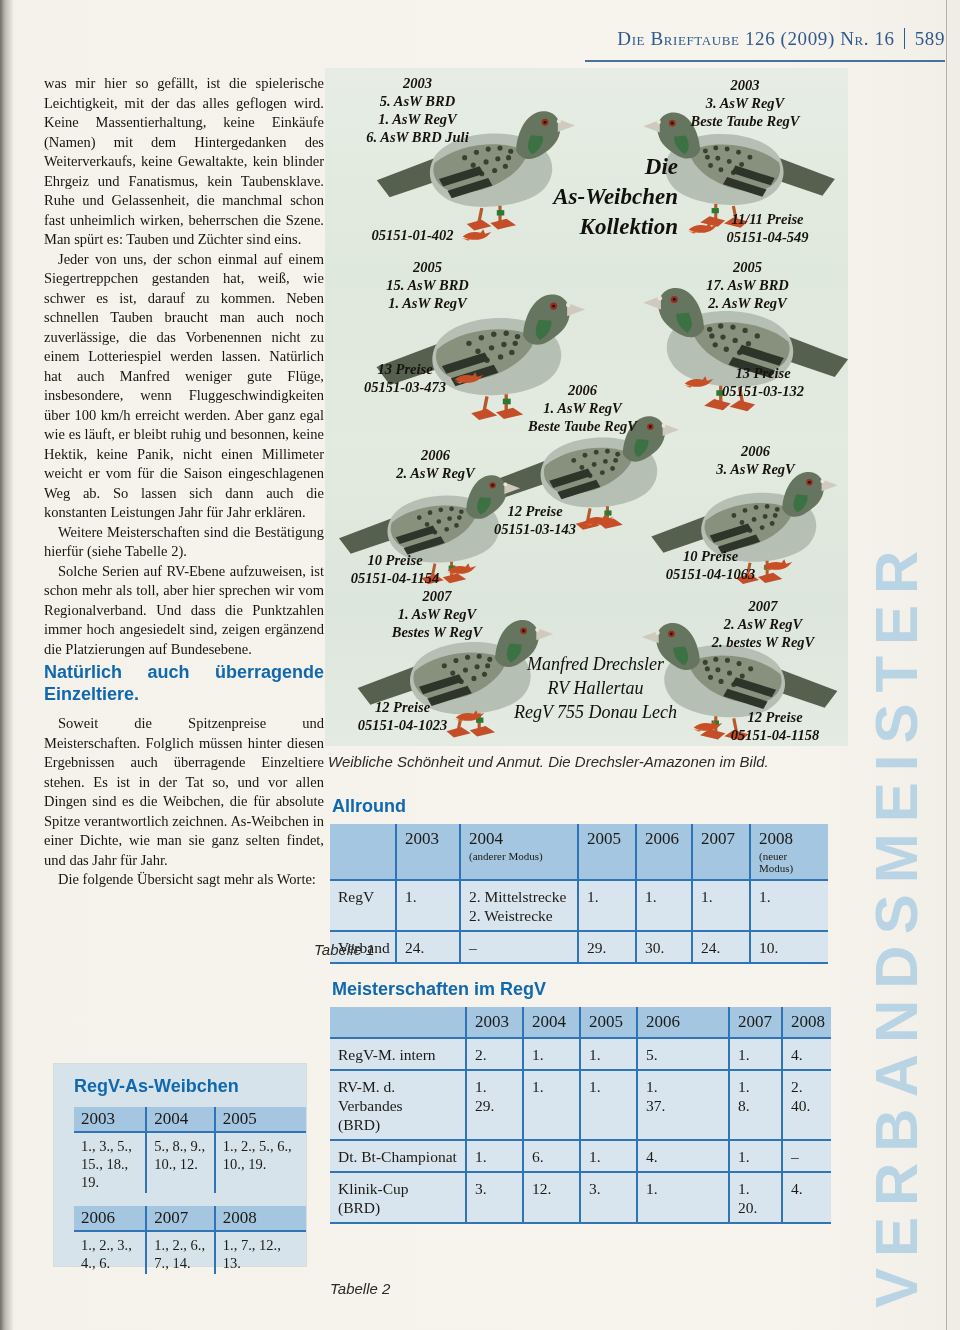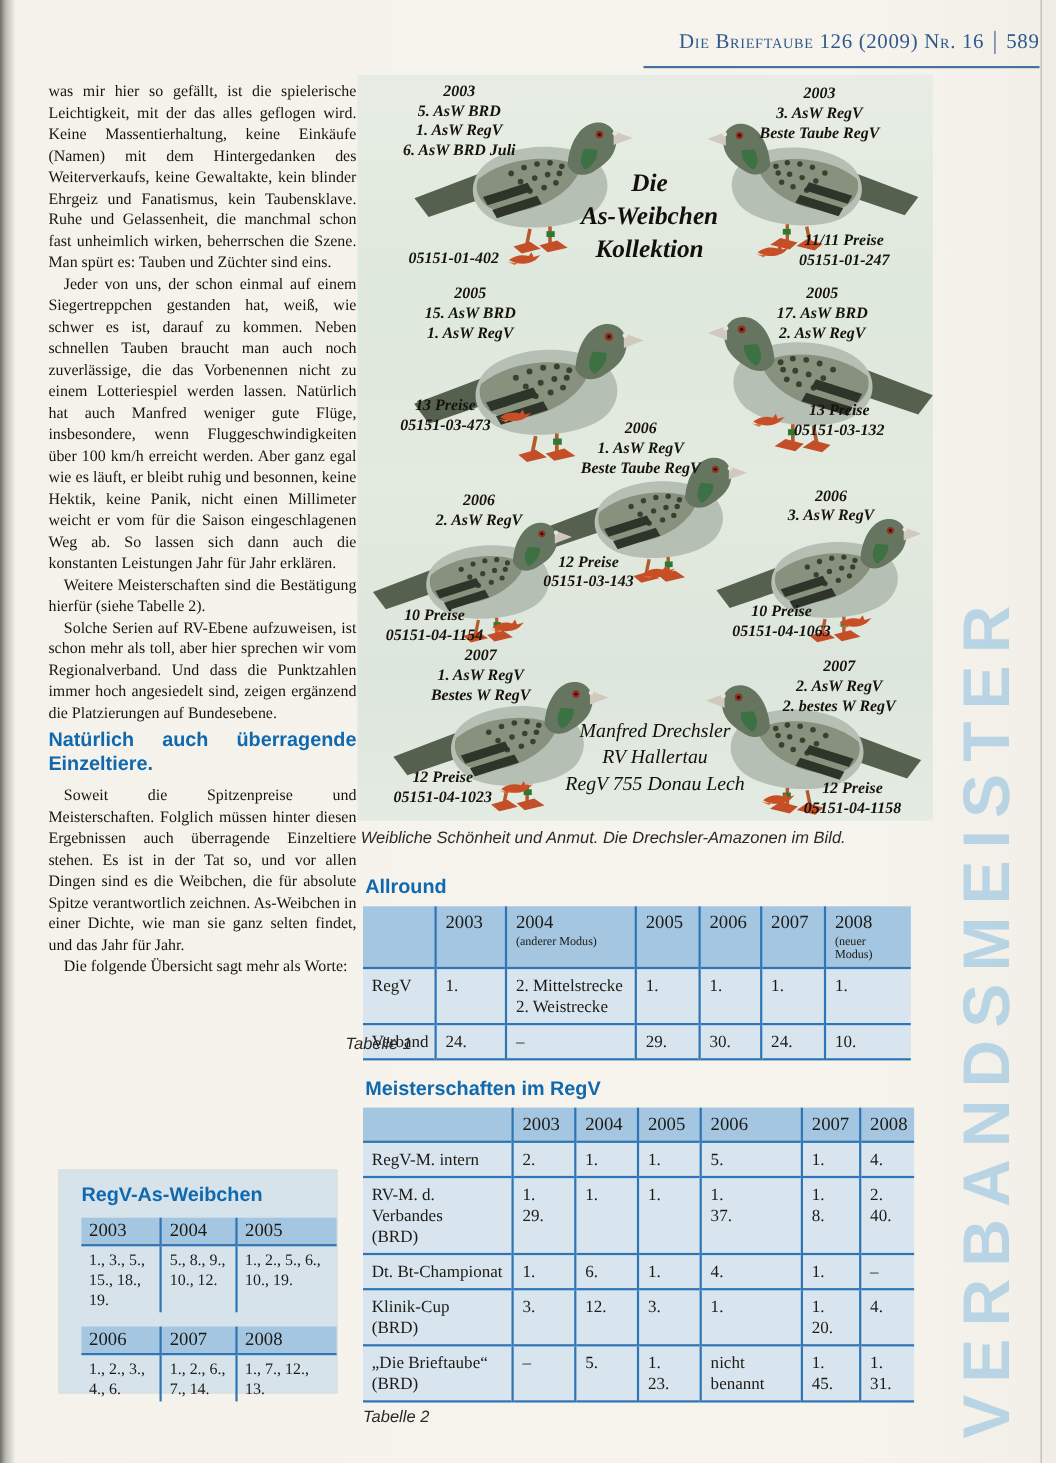--- a/index.html
+++ b/index.html
@@ -39,21 +39,21 @@
                 border-bottom:2px solid #2f74b4;}
   table.mini th+th, table.mini td+td{border-left:2px solid #2f74b4;}
   table.mini td{font-size:14.5px; line-height:18px; padding:4px 4px 2px 7px; vertical-align:top;}
 
   
   .collage{position:absolute; left:325px; top:68px; width:523px; height:678px;
            background:linear-gradient(180deg,#e7ede4 0%,#dfe8dd 30%,#e3eae0 55%,#dde6dc 80%,#e4ebe2 100%);}
   .plab{position:absolute; font-family:"Liberation Serif",serif; font-style:italic; font-weight:bold;
         font-size:14.5px; line-height:18px; text-align:center; white-space:pre-line; color:#16130c; z-index:3;}
   .ctitle{position:absolute; font-family:"Liberation Serif",serif; font-style:italic; font-weight:bold;
-          font-size:23px; line-height:30px; text-align:center; white-space:pre-line; color:#12100a; z-index:3;}
+          font-size:23px; line-height:30px; text-align:right; white-space:pre-line; color:#12100a; z-index:3;}
   .breeder{position:absolute; font-family:"Liberation Serif",serif; font-style:italic; font-weight:normal;
            font-size:18px; line-height:24px; text-align:center; white-space:pre-line; color:#12100a; z-index:3;}
   .bird{position:absolute; z-index:2;}
   .flip{transform:scaleX(-1);}
   .ringrow{position:absolute; display:flex; align-items:center; justify-content:center; gap:6px; z-index:3;}
   .ringrow .t{font-family:"Liberation Serif",serif; font-style:italic; font-weight:bold; font-size:14.5px;
               line-height:18px; text-align:center; white-space:pre-line; color:#16130c;}
   .feet{flex:0 0 auto;}
 
   .collage-caption{position:absolute; left:328px; top:753px; width:505px;
@@ -213,21 +213,21 @@
 3. AsW RegV
 Beste Taube RegV</div>
     <svg class="bird flip" style="left:300px;top:22px;" width="225" height="145" viewBox="0 0 200 140">
         <use href="#pigeon-r" xlink:href="#pigeon-r"></use>
       </svg>
     <div class="ringrow" style="left:330px;top:142px;width:185px;">
       <svg class="feet" width="34" height="15" viewBox="0 0 38 16">
           <use href="#feeticon" xlink:href="#feeticon"></use>
         </svg>
       <span class="t">11/11 Preise
-05151-01-247</span>
+05151-04-549</span>
     </div>
 
     <div class="plab" style="left:15px;top:190px;width:175px;">2005
 15. AsW BRD
 1. AsW RegV</div>
     <svg class="bird" style="left:35px;top:202px;" width="245" height="158" viewBox="0 0 200 140">
         <use href="#pigeon-r" xlink:href="#pigeon-r"></use>
       </svg>
     <div class="ringrow" style="left:10px;top:292px;width:180px;">
       <span class="t">13 Preise
@@ -434,32 +434,18 @@
           <td class="pre">Klinik-Cup
 (BRD)</td>
           <td class="pre">3.</td>
           <td class="pre">12.</td>
           <td class="pre">3.</td>
           <td class="pre">1.</td>
           <td class="pre">1.
 20.</td>
           <td class="pre">4.</td>
         </tr>
-        <tr>
-          <td class="pre">„Die Brieftaube“
-(BRD)</td>
-          <td class="pre">–</td>
-          <td class="pre">5.</td>
-          <td class="pre">1.
-23.</td>
-          <td class="pre">nicht
-benannt</td>
-          <td class="pre">1.
-45.</td>
-          <td class="pre">1.
-31.</td>
-        </tr>
       </tbody>
     </table>
   </div>
   <div class="tcap" style="left:330px;top:1280px;">Tabelle 2</div>
 
 </div>
 
 </body></html>

